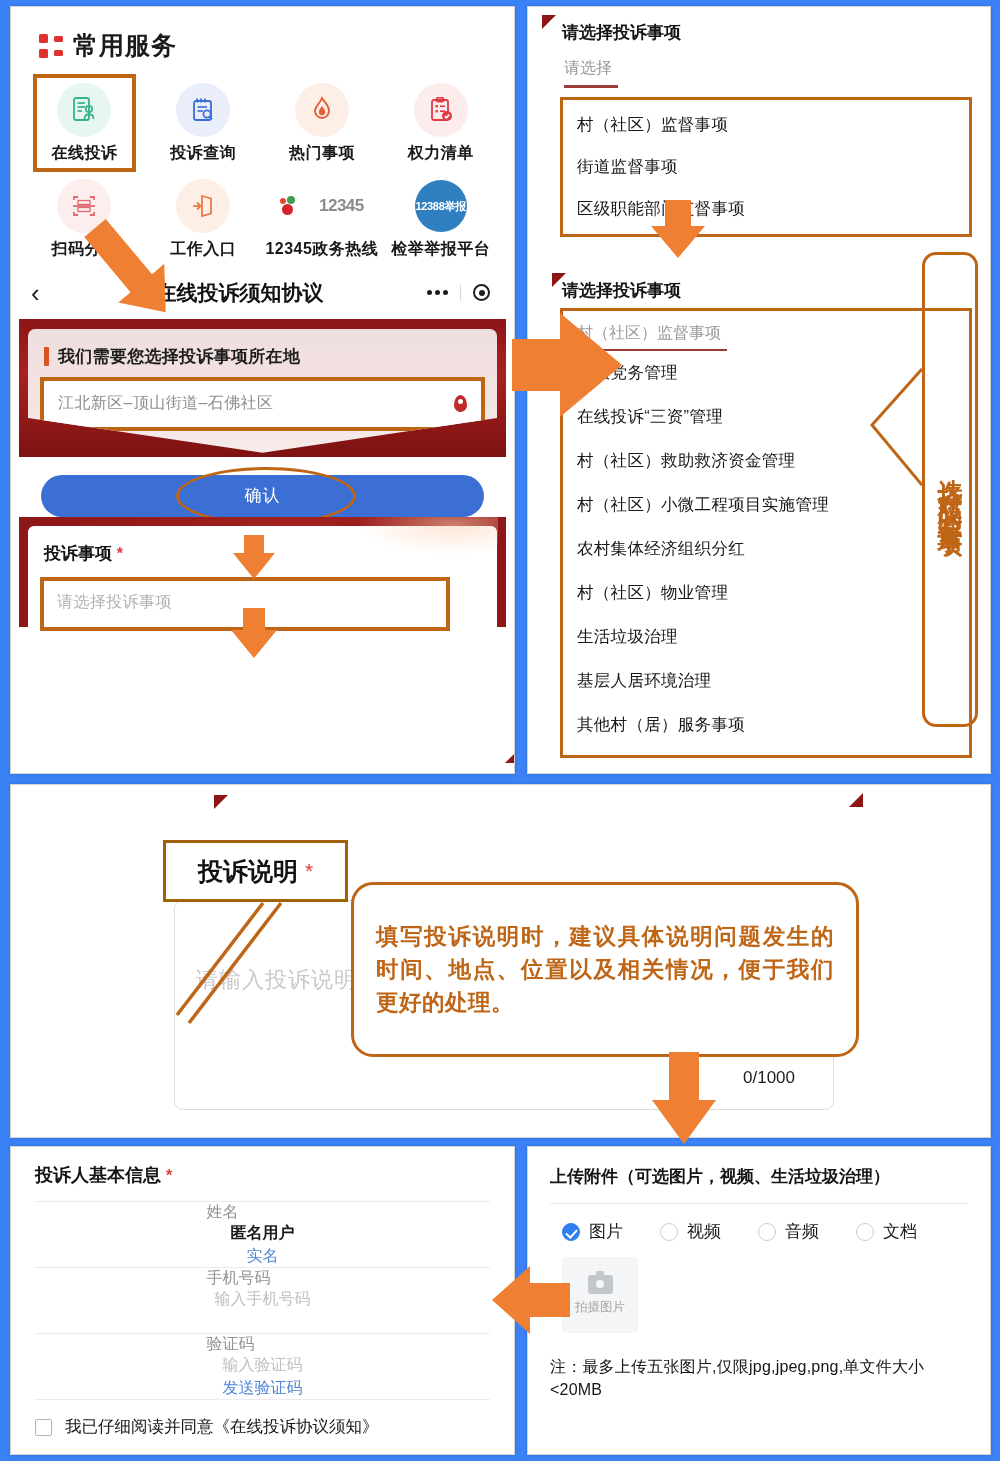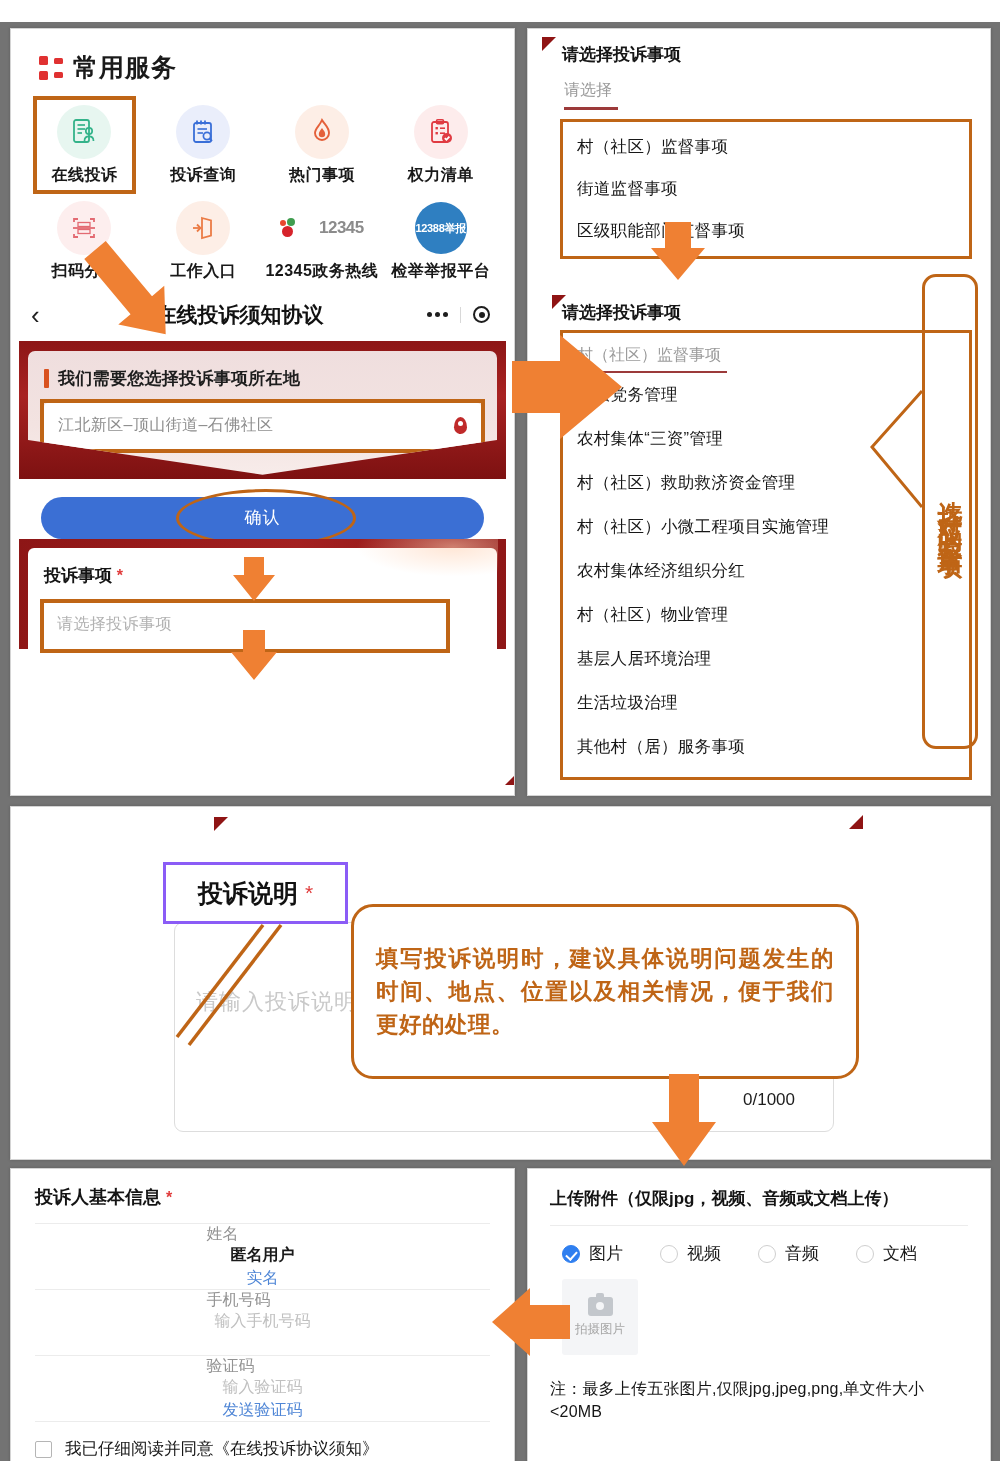--- a/index.html
+++ b/index.html
@@ -1,21 +1,21 @@
 <!DOCTYPE html>
 <html><head>
 <meta charset="utf-8">
 <style>
   * { box-sizing: border-box; margin:0; padding:0; }
   body {
     width:1000px; height:1461px;
     font-family:"Liberation Sans","DejaVu Sans",sans-serif;
     background:#ffffff; position:relative; overflow:hidden;
   }
-  .stage { position:absolute; inset:0; background:#737373;margin-top:22px; }
+  .stage { position:absolute; inset:0; background:#3b82f6; }
 
   
   .panel {
     position:absolute; background:#fff;
     border:1px solid #d4d4d4;
     box-shadow:0 0 3px rgba(0,0,0,.18);
     overflow:hidden;
   }
   .p-topleft   { left:10px;  top:6px;    width:505px; height:768px; }
   .p-topright  { left:527px; top:6px;    width:464px; height:768px; }
@@ -180,21 +180,21 @@
     position:absolute; left:163px; top:115px; width:660px; height:210px;
     border:1px solid #ddd; border-radius:9px; background:#fff;
   }
   .ta-ph {
     position:absolute; left:185px; top:180px; font-size:22px; color:#c9c9c9;
     letter-spacing:1px;
   }
   .counter { position:absolute; right:195px; top:283px; font-size:17px; color:#1d1d1d; }
   .tagbox {
     position:absolute; left:152px; top:55px; width:185px; height:62px;
-    border:3px solid #8b5cf6; background:#fff;
+    border:3px solid #a16207; background:#fff;
     display:flex; align-items:center; justify-content:center; gap:7px; z-index:12;
   }
   .tagbox b { font-size:25px; font-weight:bold; color:#111; }
   .speech {
     position:absolute; left:340px; top:97px; width:508px; height:175px;
     border:3.5px solid #bf6516; border-radius:22px; background:#fff; z-index:11;
     display:flex; align-items:center; justify-content:center;
     padding:10px 22px;
   }
   .speech p {
@@ -435,27 +435,27 @@
 
       <div style="position:relative;">
         <div class="corner tl" style="left:2px;top:-6px;"></div>
         <div class="tr-head">请选择投诉事项</div>
       </div>
 
       <div class="optbox2">
         <div class="ohead">村（社区）监督事项</div>
         <div class="ohead-ul"></div>
         <div class="opt">基层党务管理</div>
-        <div class="opt">农村集体“三资”管理</div>
+        <div class="opt">在线投诉“三资”管理</div>
         <div class="opt">村（社区）救助救济资金管理</div>
         <div class="opt">村（社区）小微工程项目实施管理</div>
         <div class="opt">农村集体经济组织分红</div>
         <div class="opt">村（社区）物业管理</div>
+        <div class="opt">生活垃圾治理</div>
         <div class="opt">基层人居环境治理</div>
-        <div class="opt">生活垃圾治理</div>
         <div class="opt">其他村（居）服务事项</div>
       </div>
     </div>
 
     <div class="vcallout">
       <span>选择对应的监督事项</span>
     </div>
     <svg class="vtail" width="56" height="120" viewBox="0 0 56 120">
       <path d="M56 2 L6 58 L56 118" fill="none" stroke="#bf6516" stroke-width="3"></path>
     </svg>
@@ -516,21 +516,21 @@
 
       <div class="agree">
         <span class="cbox"></span>
         <span class="agree-txt">我已仔细阅读并同意《在线投诉协议须知》</span>
       </div>
     </div>
   </div>
 
   <div class="panel p-botright">
     <div class="br-pad">
-      <div class="br-title">上传附件（仅限jpg，视频、音频或文档上传）</div>
+      <div class="br-title">上传附件（可选图片，视频、生活垃圾治理）</div>
       <div class="hr"></div>
 
       <div class="radios">
         <div class="radio">
           <span class="rc on"></span>
           <span class="rlab">图片</span>
         </div>
         <div class="radio">
           <span class="rc"></span>
           <span class="rlab">视频</span>

